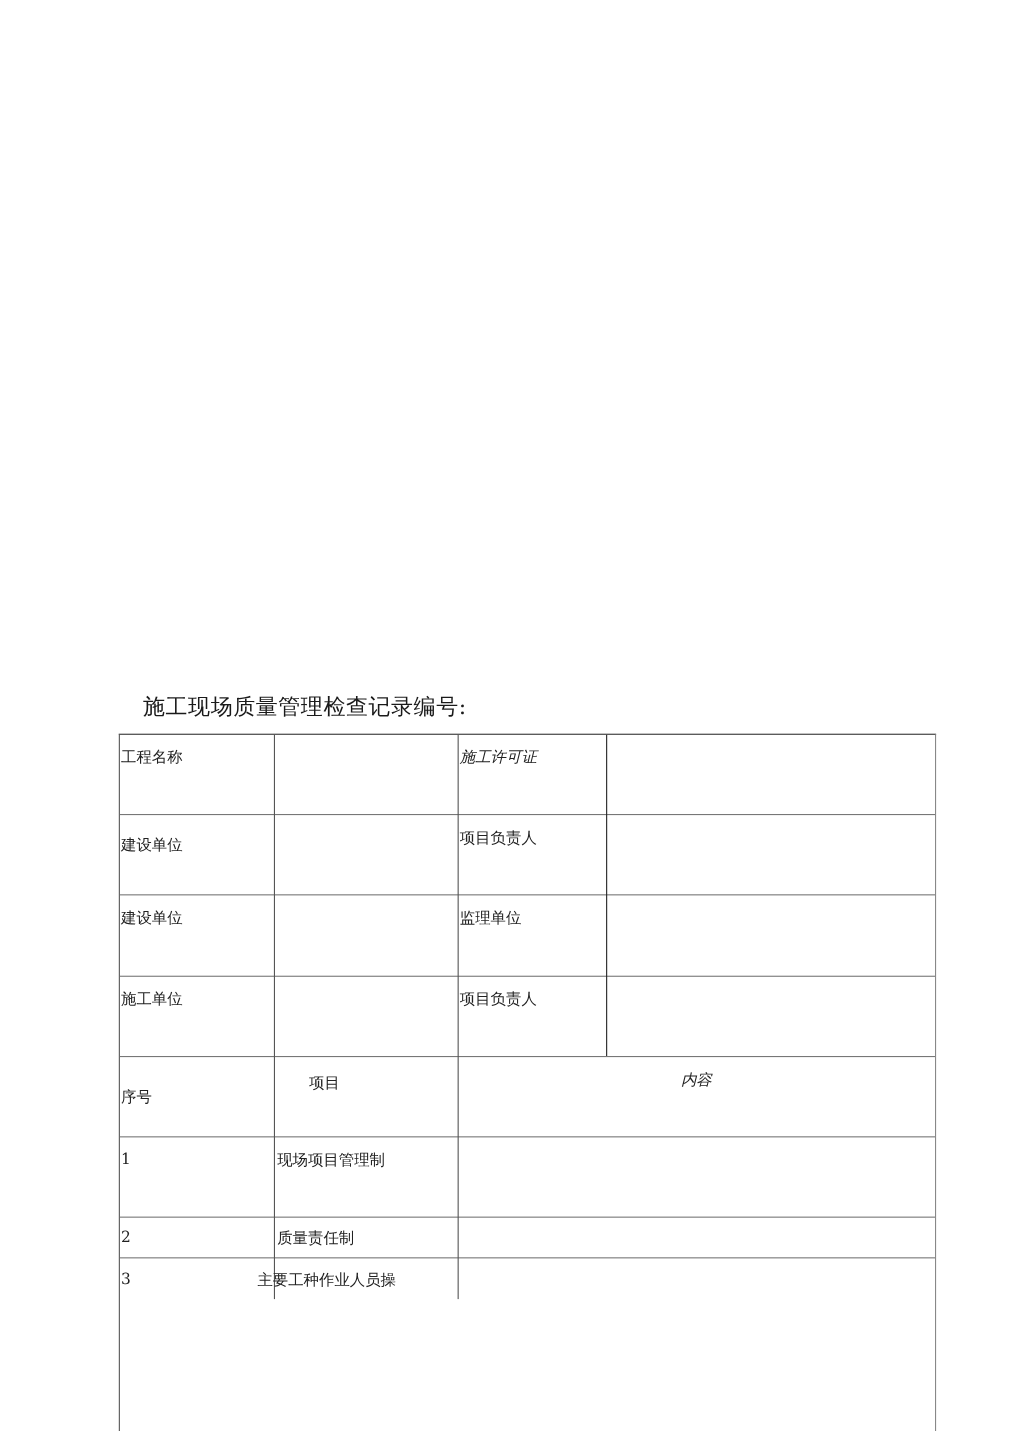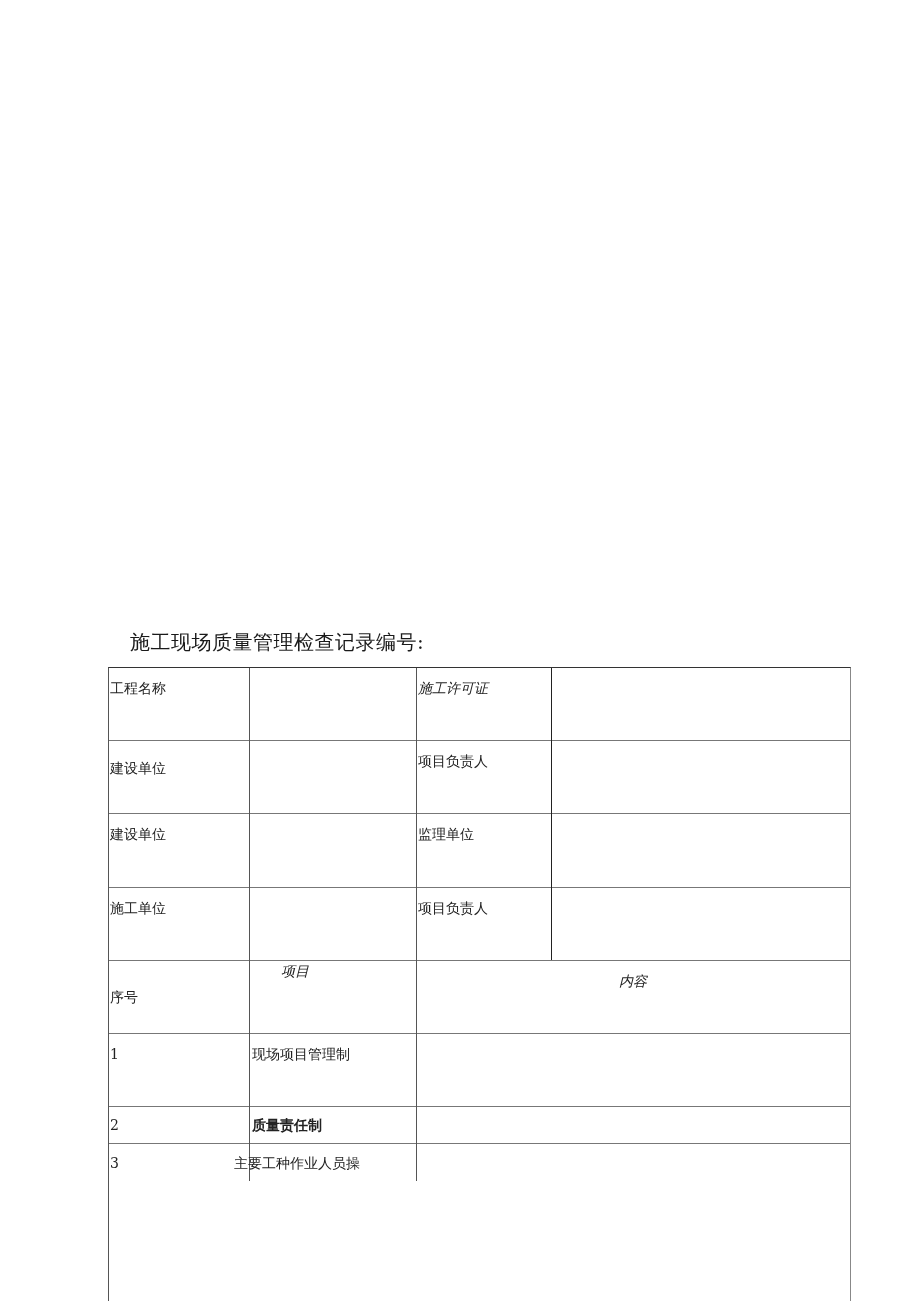--- a/index.html
+++ b/index.html
@@ -45,27 +45,27 @@
   <span class="cell-text" style="left:143px; top:158px; width:160px; height:60px;"></span>
   <span class="cell-text" style="left:309px; top:158px;">监理单位</span>
   <span class="cell-text" style="left:446px; top:158px; width:290px; height:60px;"></span>
 
   <span class="cell-text" style="left:1px; top:232px;">施工单位</span>
   <span class="cell-text" style="left:143px; top:232px; width:160px; height:60px;"></span>
   <span class="cell-text" style="left:309px; top:232px;">项目负责人</span>
   <span class="cell-text" style="left:446px; top:232px; width:290px; height:60px;"></span>
 
   <span class="cell-text" style="left:1px; top:305px;margin-top:16px;">序号</span>
-  <span class="cell-text" style="left:172px; top:295px;font-style:italic;">项目</span>
+  <span class="cell-text" style="left:172px; top:308px;">项目</span>
   <span class="cell-text" style="left:510px; top:305px;font-style:italic;">内容</span>
 
   <span class="cell-text" style="left:1px; top:378px;">1</span>
   <span class="cell-text" style="left:143px; top:378px;">现场项目管理制</span>
   <span class="cell-text" style="left:310px; top:375px; width:425px; height:60px;"></span>
 
   <span class="cell-text" style="left:1px; top:449px;">2</span>
-  <span class="cell-text" style="left:143px; top:449px;font-weight:bold;">质量责任制</span>
+  <span class="cell-text" style="left:143px; top:449px;">质量责任制</span>
   <span class="cell-text" style="left:310px; top:441px; width:425px; height:32px;"></span>
 
   <span class="cell-text" style="left:1px; top:487px;">3</span>
   <span class="cell-text" style="left:125px; top:487px;">主要工种作业人员操</span>
   <span class="cell-text" style="left:310px; top:478px; width:425px; height:32px;"></span>
 </div>
 
 </body></html>

